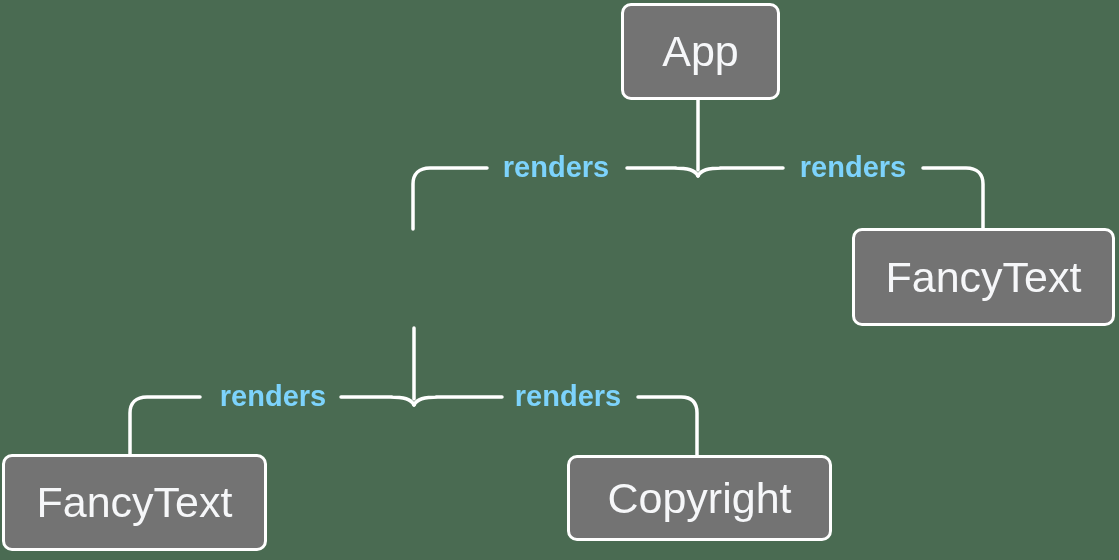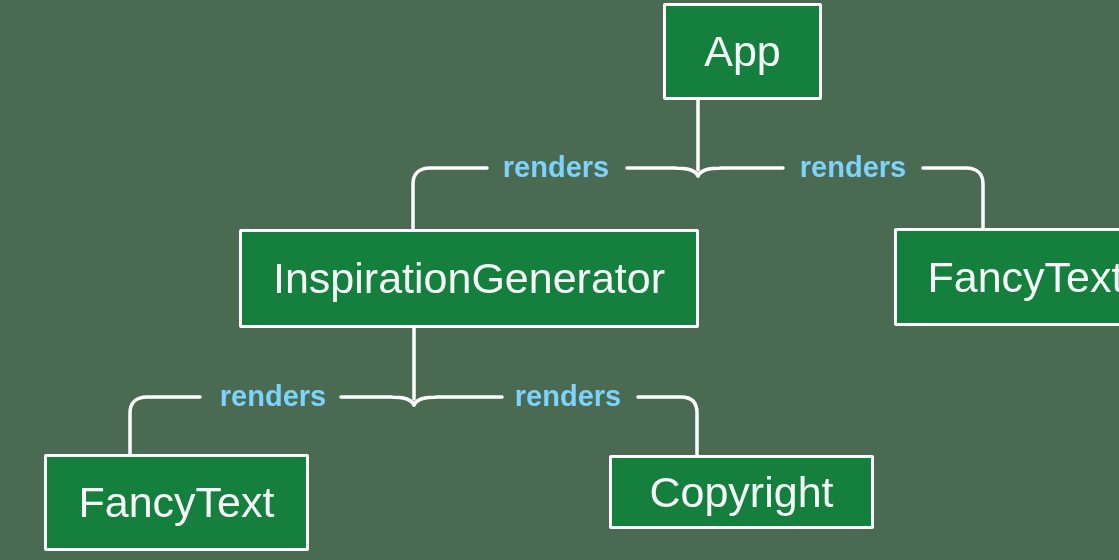--- a/index.html
+++ b/index.html
@@ -23,38 +23,37 @@
   .edges-svg path {
     fill: none;
     stroke: #ffffff;
     stroke-width: 3.5;
     stroke-linecap: round;
     stroke-linejoin: round;
   }
   .node {
     position: absolute;
     box-sizing: border-box;
-    background: #15803d;
+    background: #737373;
     border: 3.5px solid #ffffff;
-    border-radius: 2px;
+    border-radius: 10px;
     color: #f6f7f9;
     font-size: 43px;
     font-weight: 400;
     display: flex;
     align-items: center;
     justify-content: center;
     line-height: 1;
     white-space: nowrap;
-    margin-left: 42px;
   }
   .node-app        { left: 621px; top: 3px;   width: 159px; height: 97px; }
   .node-ig         { left: 197px; top: 229px; width: 460px; height: 99px; }
   .node-fancy-top  { left: 852px; top: 228px; width: 263px; height: 98px; }
   .node-fancy-bot  { left: 2px;   top: 454px; width: 265px; height: 97px; }
-  .node-copyright  { left: 567px; top: 455px; width: 265px; height: 74px; }
+  .node-copyright  { left: 567px; top: 455px; width: 265px; height: 86px; }
   .edge-label {
     position: absolute;
     transform: translate(-50%, -50%);
     color: #7dd3fc;
     font-size: 29px;
     font-weight: 700;
     line-height: 1;
     white-space: nowrap;
   }
   .lbl-1l { left: 556px; top: 167px; }
@@ -79,23 +78,20 @@
 
     <path d="M414,405 C411,399 404,397 390,397 M392,397 H341 M200,397 H147 C136,397 130,403 130,413 V454"></path>
 
     <path d="M414,405 C417,399 424,397 438,397 M436,397 H502 M638,397 H681 C692,397 697,403 697,413 V455"></path>
   </svg>
 
   <div class="node node-app">
     <span>App</span>
   </div>
 
-  <div class="node node-ig">
-    <span>InspirationGenerator</span>
-  </div>
 
   <div class="node node-fancy-top">
     <span>FancyText</span>
   </div>
 
   <div class="node node-fancy-bot">
     <span>FancyText</span>
   </div>
 
   <div class="node node-copyright">

